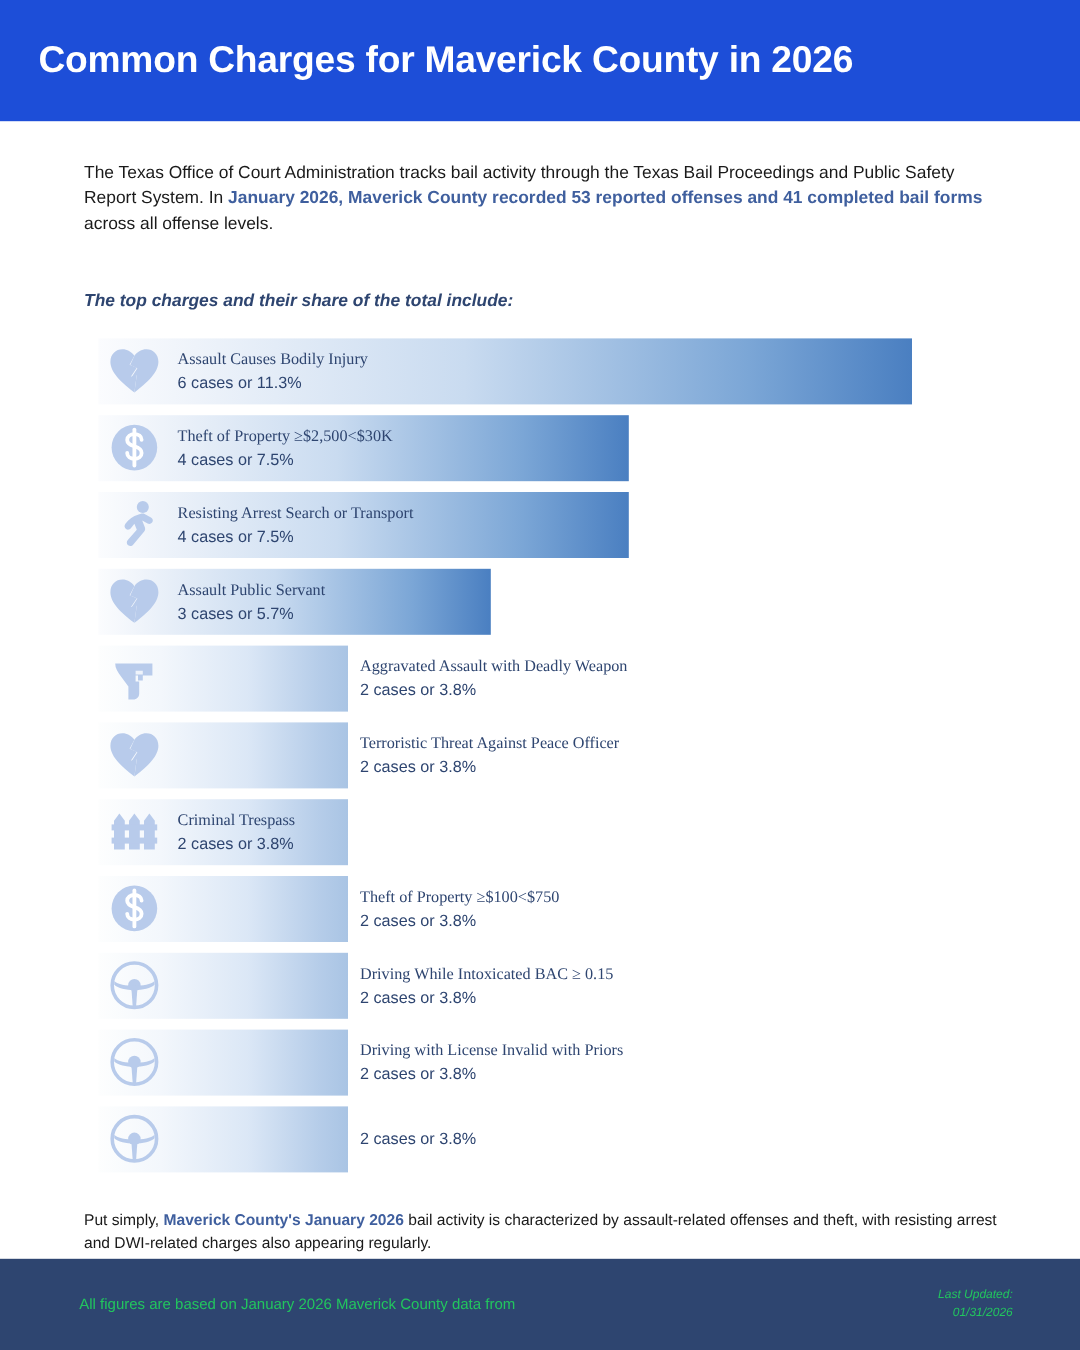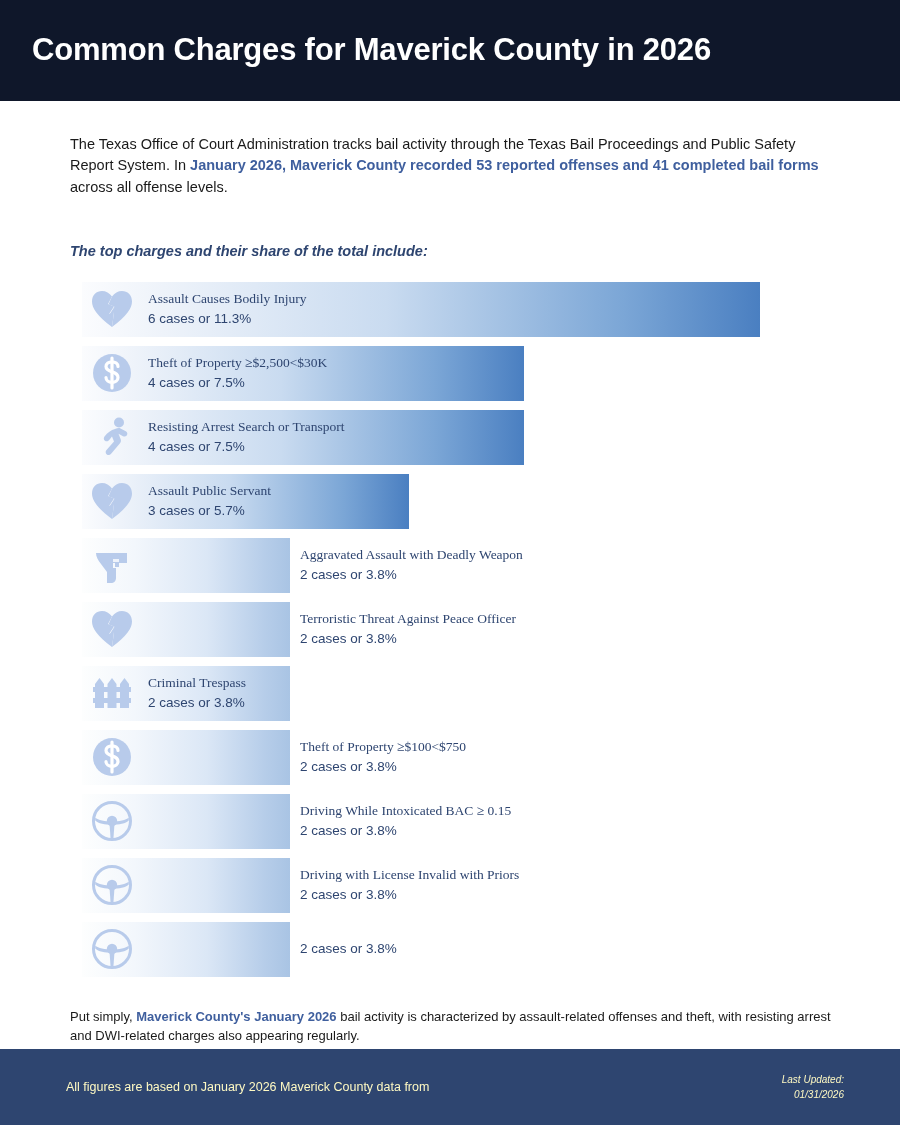--- a/index.html
+++ b/index.html
@@ -13,21 +13,21 @@
     font-family: "Liberation Sans", sans-serif;
     color: #2e4570;
     overflow: hidden;
     position: relative;
   }
 
   
   .header-band {
     width: 900px;
     height: 101px;
-    background: #0f172a;
+    background: #1d4ed8;
     display: flex;
     align-items: center;
     box-sizing: border-box;
     padding-left: 32px;
   }
   .header-title {
     color: #ffffff;
     font-size: 31px;
     font-weight: bold;
     letter-spacing: -0.2px;
@@ -123,21 +123,21 @@
   }
 
   
   .footer-band {
     position: absolute;
     left: 0;
     bottom: 0;
     width: 900px;
     height: 76px;
     background: #2e4570;
-    color: #fef9c3;
+    color: #22c55e;
     display: flex;
     align-items: center;
     justify-content: space-between;
     box-sizing: border-box;
     padding: 0 56px 0 66px;
   }
   .footer-note {
     font-size: 12.5px;
     line-height: 1.5;
   }

